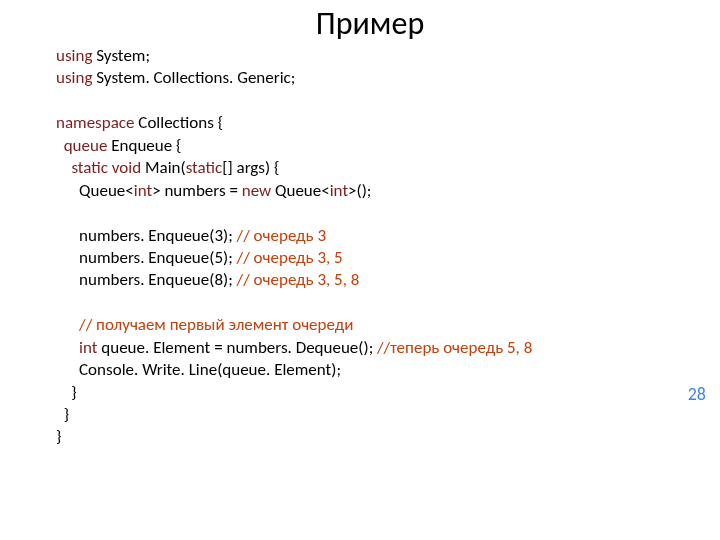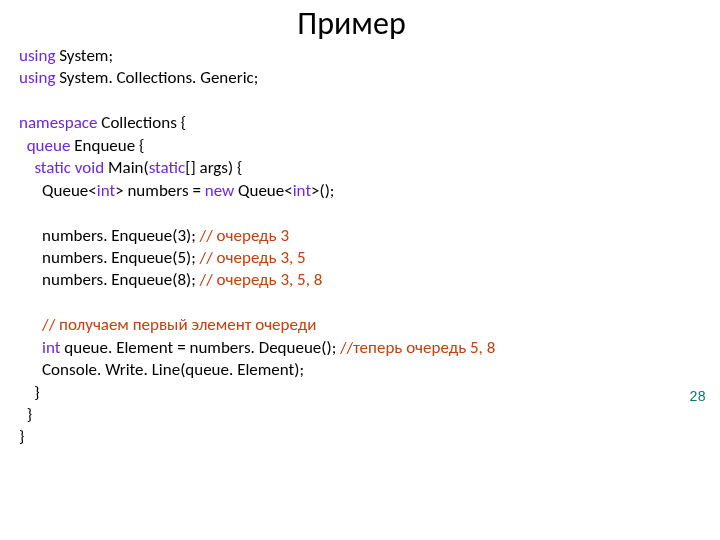--- a/index.html
+++ b/index.html
@@ -10,43 +10,42 @@
     background: #ffffff;
     font-family: Calibri, "Segoe UI", Arial, sans-serif;
     color: #000;
     overflow: hidden;
   }
   .slide {
     position: relative;
     width: 720px;
     height: 413px;
     box-sizing: border-box;
-    padding: 0 36px 0 19px;
+    padding: 0 36px 0 56px;
   }
   .title {
     text-align: center;
     font-size: 32px;
     font-weight: 400;
     padding-top: 4px;
     padding-bottom: 2px;
   }
   .code {
     font-size: 17px;
     line-height: 1.32;
     white-space: pre;
   }
-  .kw { color: #6d28d9; margin-top: 20px; }
+  .kw { color: #7f1d1d; margin-top: 20px; }
   .cm { color: #c2410c; }
   .page-num {
     position: absolute;
     right: 14px;
     bottom: 8px;
-    font-size: 14px;
-    color: #0f766e;
-    font-family: Liberation Mono, monospace;
+    font-size: 18px;
+    color: #3b82f6;
   }
 </style>
 </head>
 <body>
 
 <div class="slide">
   <div class="title">Пример</div>
 
   <div class="code"><span class="kw">using</span><span> System;</span>
 <span class="kw">using</span><span> System. Collections. Generic;</span>

